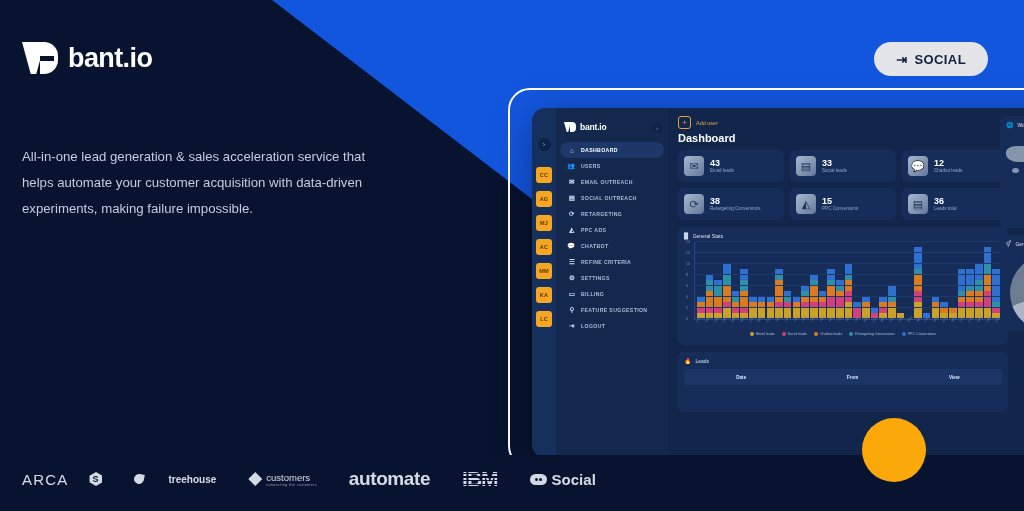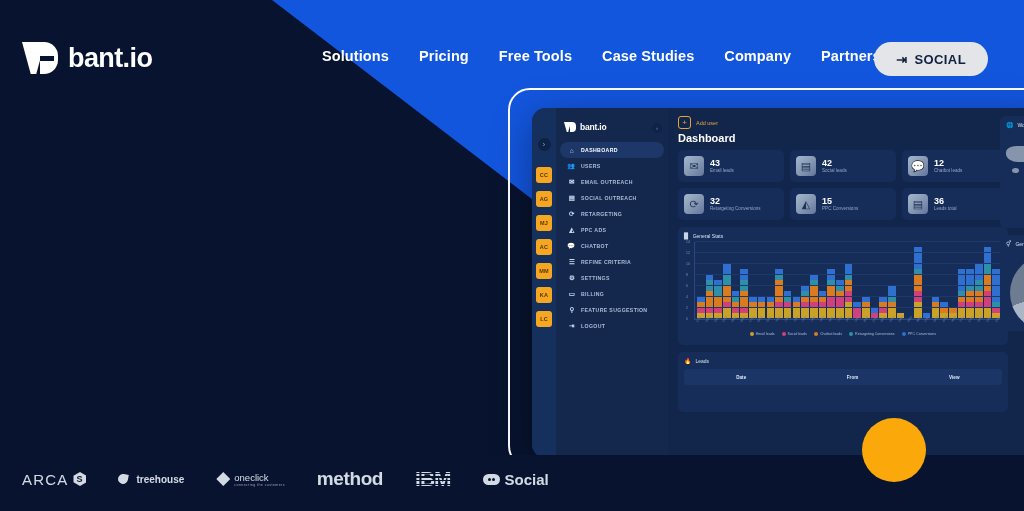--- a/index.html
+++ b/index.html
@@ -342,21 +342,21 @@
     cursor: pointer;
   }
 
   
   .clients {
     position: absolute; left: 22px; bottom: 20px;
     display: flex; align-items: center; gap: 32px;
     z-index: 7;
     opacity: .92;
   }
-  .client { display: flex; align-items: center; gap: 5px; color: #e6ebf3; }
+  .client { display: flex; align-items: center; gap: 21px; color: #e6ebf3; }
   .c-arca { font-size: 15px; letter-spacing: 1.2px; }
   .c-arca .hex {
     display: inline-block; width: 13px; height: 14px;
     background: #e6ebf3; color: #07132f;
     clip-path: polygon(50% 0, 100% 27%, 100% 73%, 50% 100%, 0 73%, 0 27%);
     font-size: 9px; text-align: center; line-height: 14px; font-weight: bold;
   }
   .c-tree { font-size: 10px; font-weight: bold; }
   .c-tree .leaf {
     display:inline-block; width: 10px; height: 10px; border-radius: 50% 0 50% 50%;
@@ -488,35 +488,35 @@
           <div class="stat-card">
             <div class="stat-ico">✉</div>
             <div>
               <div class="stat-val">43</div>
               <div class="stat-lbl">Email leads</div>
             </div>
           </div>
           <div class="stat-card">
             <div class="stat-ico">▤</div>
             <div>
-              <div class="stat-val">42</div>
+              <div class="stat-val">33</div>
               <div class="stat-lbl">Social leads</div>
             </div>
           </div>
           <div class="stat-card">
             <div class="stat-ico">💬</div>
             <div>
               <div class="stat-val">12</div>
               <div class="stat-lbl">Chatbot leads</div>
             </div>
           </div>
           <div class="stat-card">
             <div class="stat-ico">⟳</div>
             <div>
-              <div class="stat-val">32</div>
+              <div class="stat-val">38</div>
               <div class="stat-lbl">Retargeting Conversions</div>
             </div>
           </div>
           <div class="stat-card">
             <div class="stat-ico">◭</div>
             <div>
               <div class="stat-val">15</div>
               <div class="stat-lbl">PPC Conversions</div>
             </div>
           </div>
@@ -866,55 +866,48 @@
   <div class="header">
     <div class="logo-wrap">
       <span class="logo-mark">
         <span class="lm-tri"></span>
           <span class="lm-b"></span>
           <span class="lm-notch"></span>
       </span>
       <span class="logo-text">bant.io</span>
     </div>
 
-    <nav class="nav" id="nav">
-        <a href="#">Solutions</a>
-        <a href="#">Pricing</a>
-        <a href="#">Free Tools</a>
-        <a href="#">Case Studies</a>
-        <a href="#">Company</a>
-        <a href="#">Partners</a>
-      </nav>
 
     <button class="login-btn">
       <span class="login-ico">⇥</span>
       <span>SOCIAL</span>
     </button>
   </div>
 
   <div class="hero">
+    <p>All-in-one lead generation &amp; sales acceleration service that helps automate your customer acquisition with data-driven experiments, making failure impossible.</p>
   </div>
 
   <div class="clients">
     <span class="client c-arca">
       <span>ARCA</span>
         <span class="hex">S</span>
     </span>
     <span class="client c-tree">
       <span class="leaf"></span>
         <span>treehouse</span>
     </span>
     <span class="client c-oneclick">
       <span class="dia"></span>
       <span>
-        <span>oneclick</span>
+        <span>customers</span>
         <span class="sub">connecting the customers</span>
       </span>
     </span>
-    <span class="client c-izettle">method</span>
+    <span class="client c-izettle">automate</span>
     <span class="client c-ibm">IBM</span>
     <span class="client c-grypp">
       <span class="gg">
           <i></i>
           <i></i>
         </span>
         <span>Social</span>
     </span>
   </div>
 

